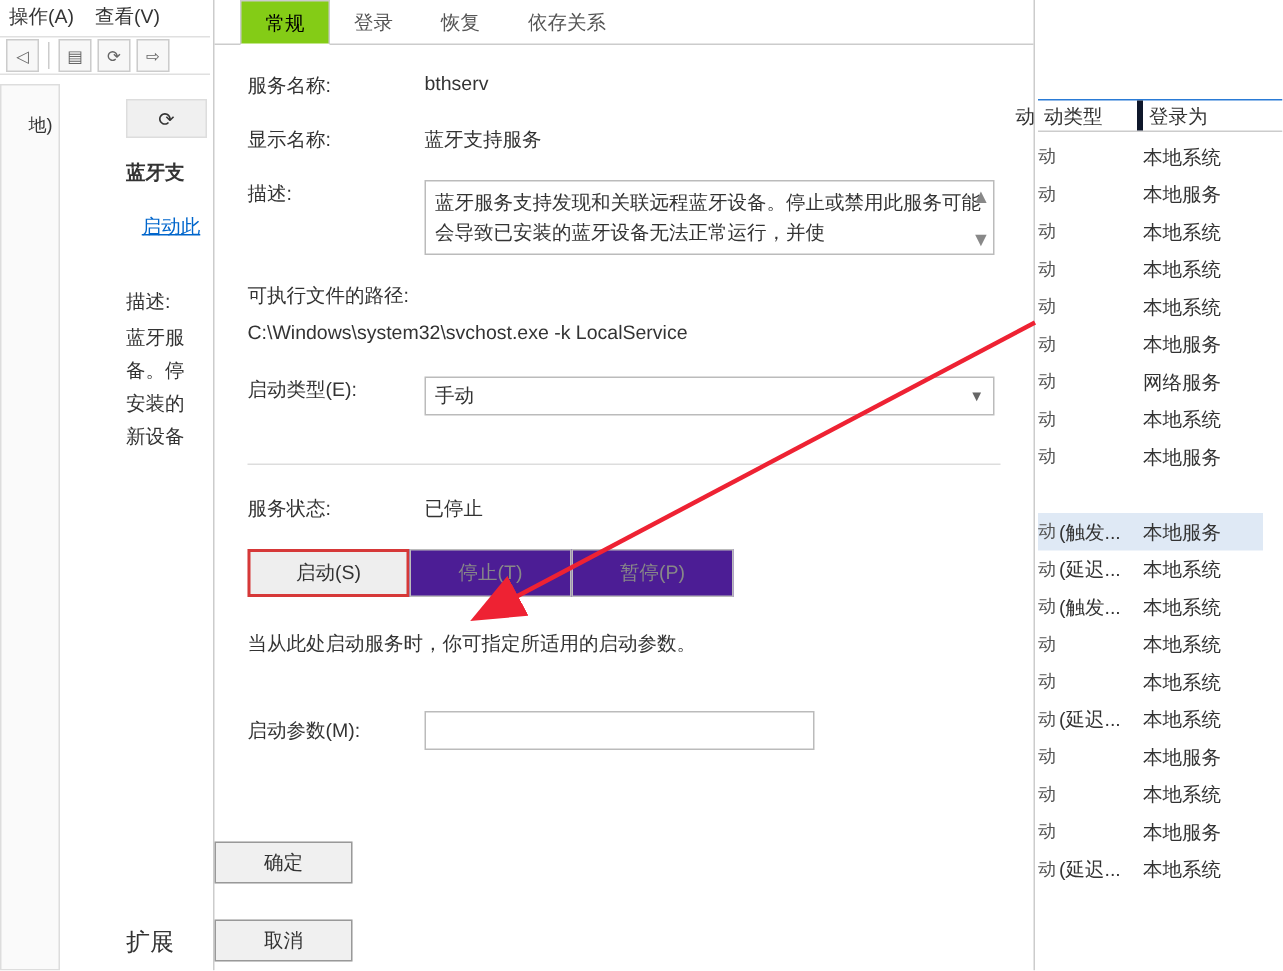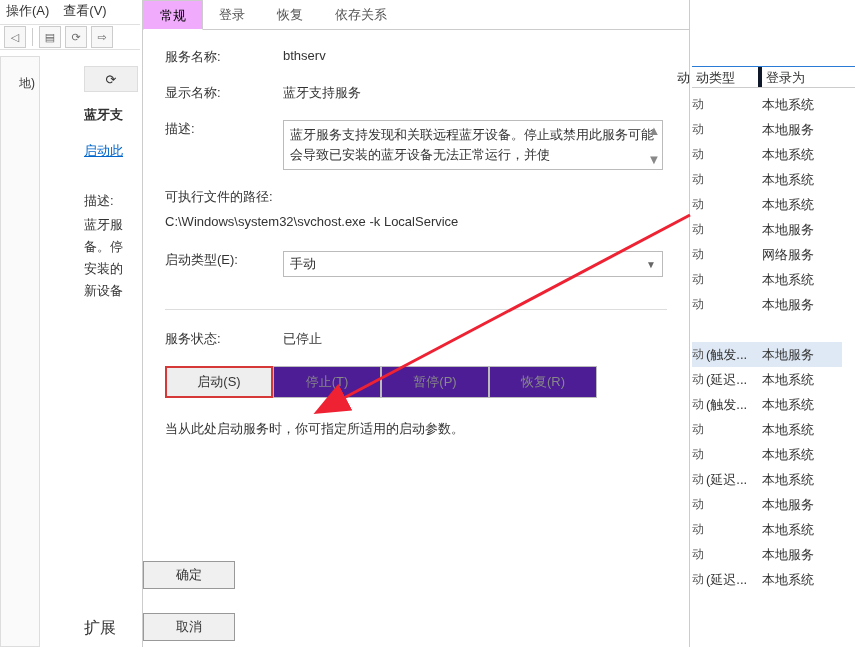--- a/index.html
+++ b/index.html
@@ -15,30 +15,30 @@
 .tb-sep { width: 1px; height: 18px; background: #ccc; margin: 0 2px; }
 
 
 .leftstrip { position: absolute; left: 0; top: 56px; bottom: 0; width: 40px; border: 1px solid #ddd; background: #fafafa; }
 .leftstrip .cut { position: absolute; right: 4px; top: 18px; font-size: 12px; }
 
 
 .leftpanel { position: absolute; left: 84px; top: 66px; width: 60px; }
 .leftpanel .hdr { width: 54px; height: 26px; border: 1px solid #ddd; display: flex; align-items: center; justify-content: center; background: #f0f0f0; margin-bottom: 14px; }
 .leftpanel .title { font-weight: bold; margin-bottom: 18px; }
-.leftpanel .link { color: #0066cc; text-decoration: underline; margin-bottom: 32px; }
+.leftpanel .link { color: #0066cc; text-decoration: underline; margin-bottom: 32px; text-align: center; }
 .leftpanel .desc-lbl { margin-bottom: 6px; }
 .leftpanel .desc-line { margin-bottom: 4px; }
 .leftpanel .ext { position: absolute; top: 552px; left: 0; font-size: 16px; }
 
 
 .dialog { position: absolute; left: 142px; top: 0; width: 548px; height: 647px; background: #fff; border-left: 1px solid #ccc; border-right: 1px solid #ccc; }
 .tabs { display: flex; height: 30px; border-bottom: 1px solid #ccc; }
 .tab { padding: 6px 16px 0 16px; height: 30px; color: #555; cursor: pointer; }
-.tab.active { border: 1px solid #ccc; border-bottom: 1px solid #fff; background: #f0abfc; position: relative; top: 0; color: #000; }
+.tab.active { border: 1px solid #ccc; border-bottom: 1px solid #fff; background: #84cc16; position: relative; top: 0; color: #000; margin-left: 17px; }
 
 .body { padding: 18px 22px 0 22px; }
 .row { display: flex; align-items: flex-start; margin-bottom: 18px; }
 .row .lbl { width: 118px; }
 .row .val { flex: 1; }
 
 .desc-text { width: 380px; height: 50px; border: 1px solid #bbb; padding: 4px 6px; font-size: 13px; line-height: 1.5; position: relative; overflow: hidden; }
 .desc-sb { position: absolute; right: 0; top: 0; bottom: 0; width: 16px; display: flex; flex-direction: column; justify-content: space-between; align-items: center; color: #888; font-size: 9px; }
 
 .path-lbl { margin-bottom: 8px; }
@@ -155,25 +155,28 @@
 
     <div class="row state-row">
       <div class="lbl">服务状态:</div>
       <div class="val">已停止</div>
     </div>
 
     <div class="btnrow">
       <div class="btn primary">启动(S)</div>
       <div class="btn">停止(T)</div>
       <div class="btn">暂停(P)</div>
-      <div class="btn">恢复(R)</div>
     </div>
 
     <div class="hint">当从此处启动服务时，你可指定所适用的启动参数。</div>
 
+    <div class="paramrow">
+      <div class="lbl">启动参数(M):</div>
+      <input class="param-input" style="">
+    </div>
   </div>
 
   <div class="dlg-btns">
     <div class="dlg-btn">确定</div>
     <div class="dlg-btn">取消</div>
   </div>
 </div>
 
 <div class="rtable">
   <div class="rhdr">

